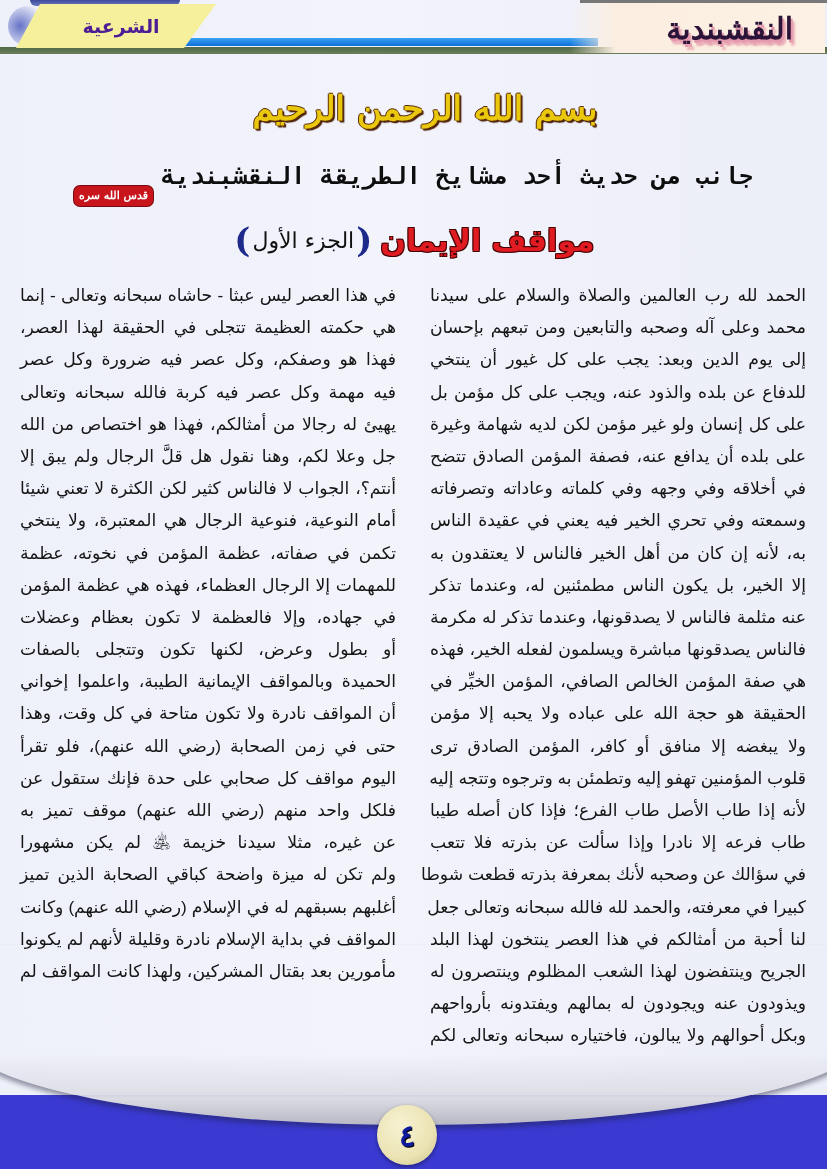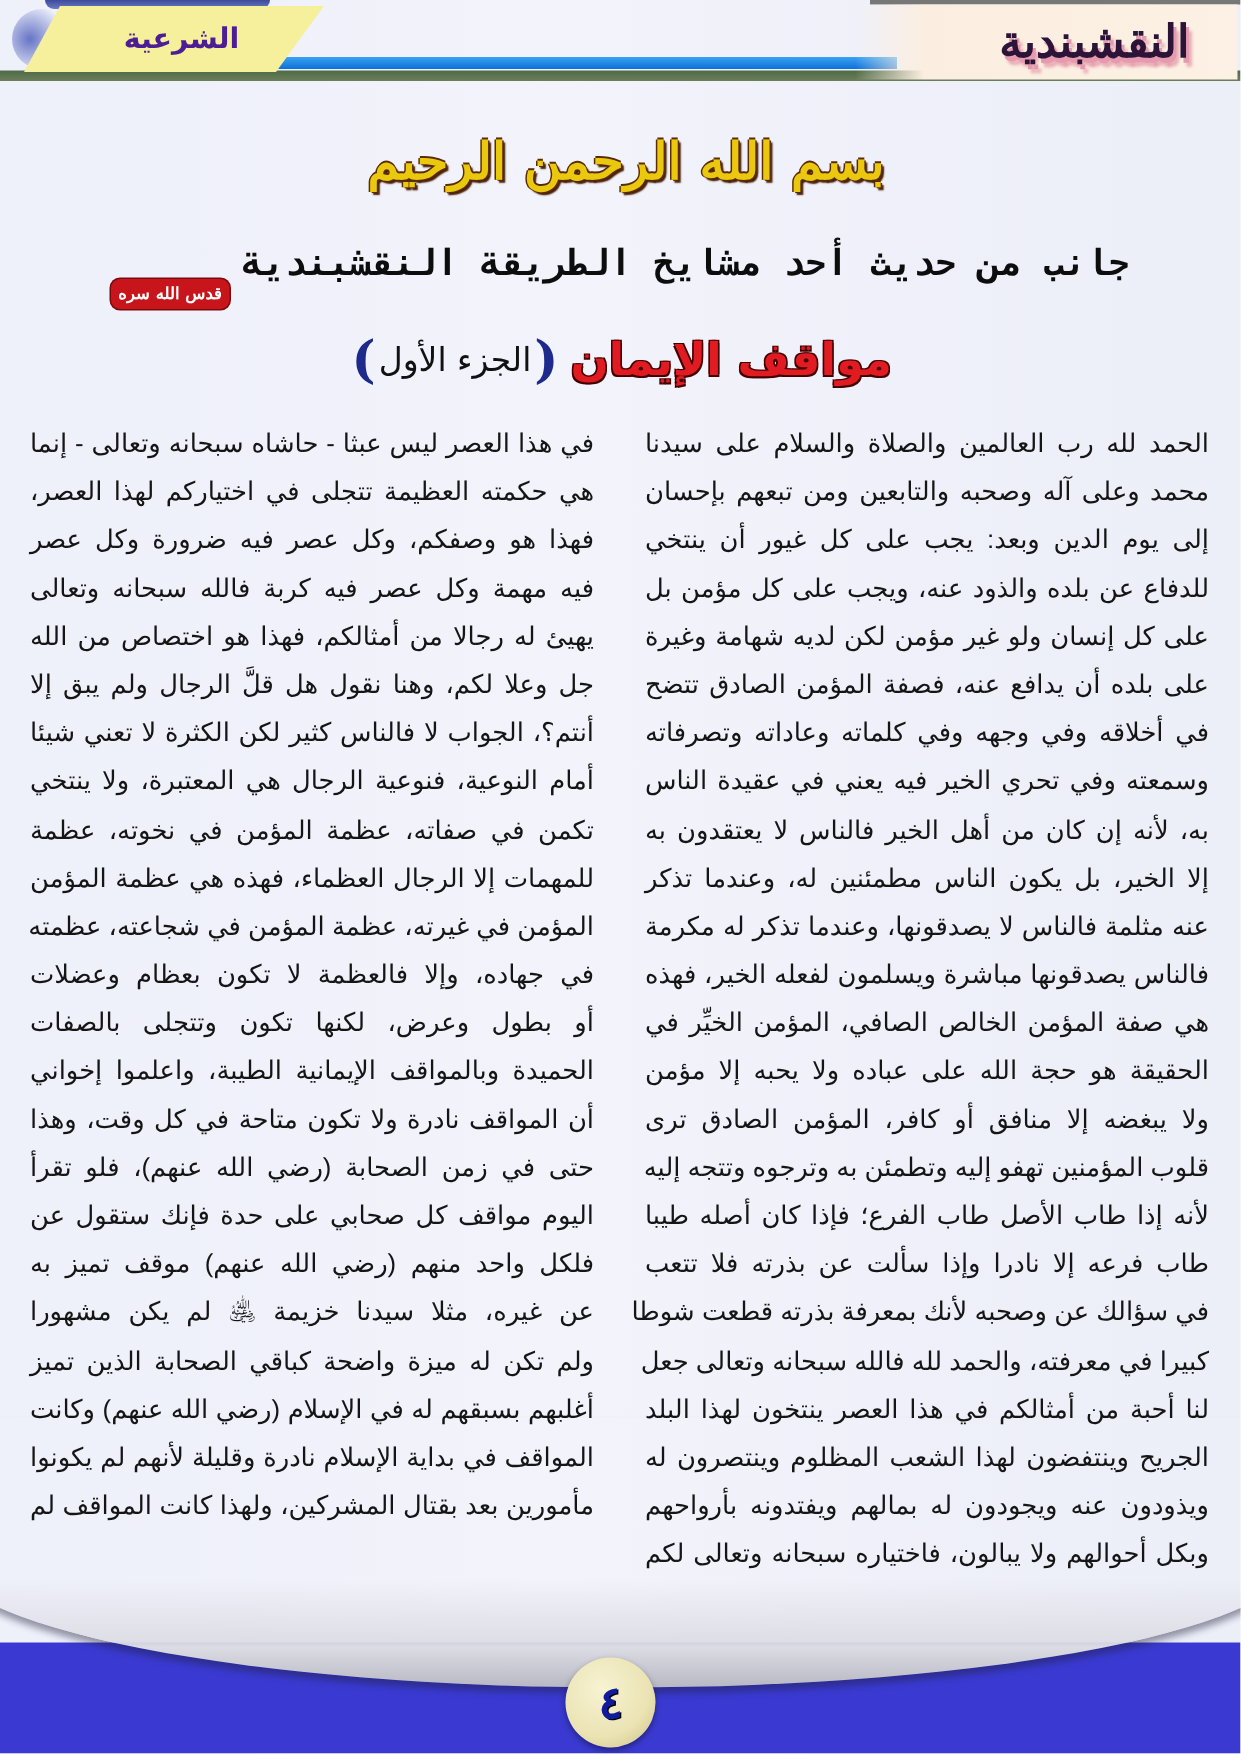--- a/index.html
+++ b/index.html
@@ -47,21 +47,21 @@
   }
   .brand-title {
     font-family: "DejaVu Serif", serif; font-weight: bold; font-size: 30px;
     color: #2b1438; direction: rtl;
     text-shadow: 2px 3px 0 #e59aae, 4px 6px 2px rgba(220,120,150,0.55);
   }
 
   
   .basmala {
     position: absolute; left: 245px; top: 80px; width: 360px; height: 55px;
-    display: flex; align-items: center; 
+    display: flex; align-items: center; justify-content: center;
   }
   .basmala-text {
     font-family: "DejaVu Serif", serif; font-size: 34px; font-weight: bold;
     color: #e9c80e; direction: rtl;
     text-shadow: 1px 1px 0 #5a2a0a, -1px 0 0 #5a2a0a, 0 -1px 0 #5a2a0a, 2px 2px 1px #4a1e05;
   }
   .subtitle-row {
     position: absolute; left: 0; width: 827px; top: 156px; height: 40px;
     display: flex; justify-content: center; align-items: center; direction: rtl; gap: 8px;
   }
@@ -178,30 +178,29 @@
     <span class="line">طاب فرعه إلا نادرا وإذا سألت عن بذرته فلا تتعب</span>
     <span class="line">في سؤالك عن وصحبه لأنك بمعرفة بذرته قطعت شوطا</span>
     <span class="line">كبيرا في معرفته، والحمد لله فالله سبحانه وتعالى جعل</span>
     <span class="line">لنا أحبة من أمثالكم في هذا العصر ينتخون لهذا البلد</span>
     <span class="line">الجريح وينتفضون لهذا الشعب المظلوم وينتصرون له</span>
     <span class="line">ويذودون عنه ويجودون له بمالهم ويفتدونه بأرواحهم</span>
     <span class="line">وبكل أحوالهم ولا يبالون، فاختياره سبحانه وتعالى لكم</span>
   </div>
 <div class="column col-left" id="col-left">
     <span class="line">في هذا العصر ليس عبثا - حاشاه سبحانه وتعالى - إنما</span>
-    <span class="line">هي حكمته العظيمة تتجلى في اختياركم لهذا العصر،</span>
+    <span class="line">هي حكمته العظيمة تتجلى في الحقيقة لهذا العصر،</span>
     <span class="line">فهذا هو وصفكم، وكل عصر فيه ضرورة وكل عصر</span>
     <span class="line">فيه مهمة وكل عصر فيه كربة فالله سبحانه وتعالى</span>
     <span class="line">يهيئ له رجالا من أمثالكم، فهذا هو اختصاص من الله</span>
     <span class="line">جل وعلا لكم، وهنا نقول هل قلَّ الرجال ولم يبق إلا</span>
     <span class="line">أنتم؟، الجواب لا فالناس كثير لكن الكثرة لا تعني شيئا</span>
     <span class="line">أمام النوعية، فنوعية الرجال هي المعتبرة، ولا ينتخي</span>
     <span class="line">تكمن في صفاته، عظمة المؤمن في نخوته، عظمة</span>
     <span class="line">للمهمات إلا الرجال العظماء، فهذه هي عظمة المؤمن</span>
-    <span class="line">المؤمن في غيرته، عظمة المؤمن في شجاعته، عظمته</span>
     <span class="line">في جهاده، وإلا فالعظمة لا تكون بعظام وعضلات</span>
     <span class="line">أو بطول وعرض، لكنها تكون وتتجلى بالصفات</span>
     <span class="line">الحميدة وبالمواقف الإيمانية الطيبة، واعلموا إخواني</span>
     <span class="line">أن المواقف نادرة ولا تكون متاحة في كل وقت، وهذا</span>
     <span class="line">حتى في زمن الصحابة (رضي الله عنهم)، فلو تقرأ</span>
     <span class="line">اليوم مواقف كل صحابي على حدة فإنك ستقول عن</span>
     <span class="line">فلكل واحد منهم (رضي الله عنهم) موقف تميز به</span>
     <span class="line">عن غيره، مثلا سيدنا خزيمة ﵁ لم يكن مشهورا</span>
     <span class="line">ولم تكن له ميزة واضحة كباقي الصحابة الذين تميز</span>
     <span class="line">أغلبهم بسبقهم له في الإسلام (رضي الله عنهم) وكانت</span>

